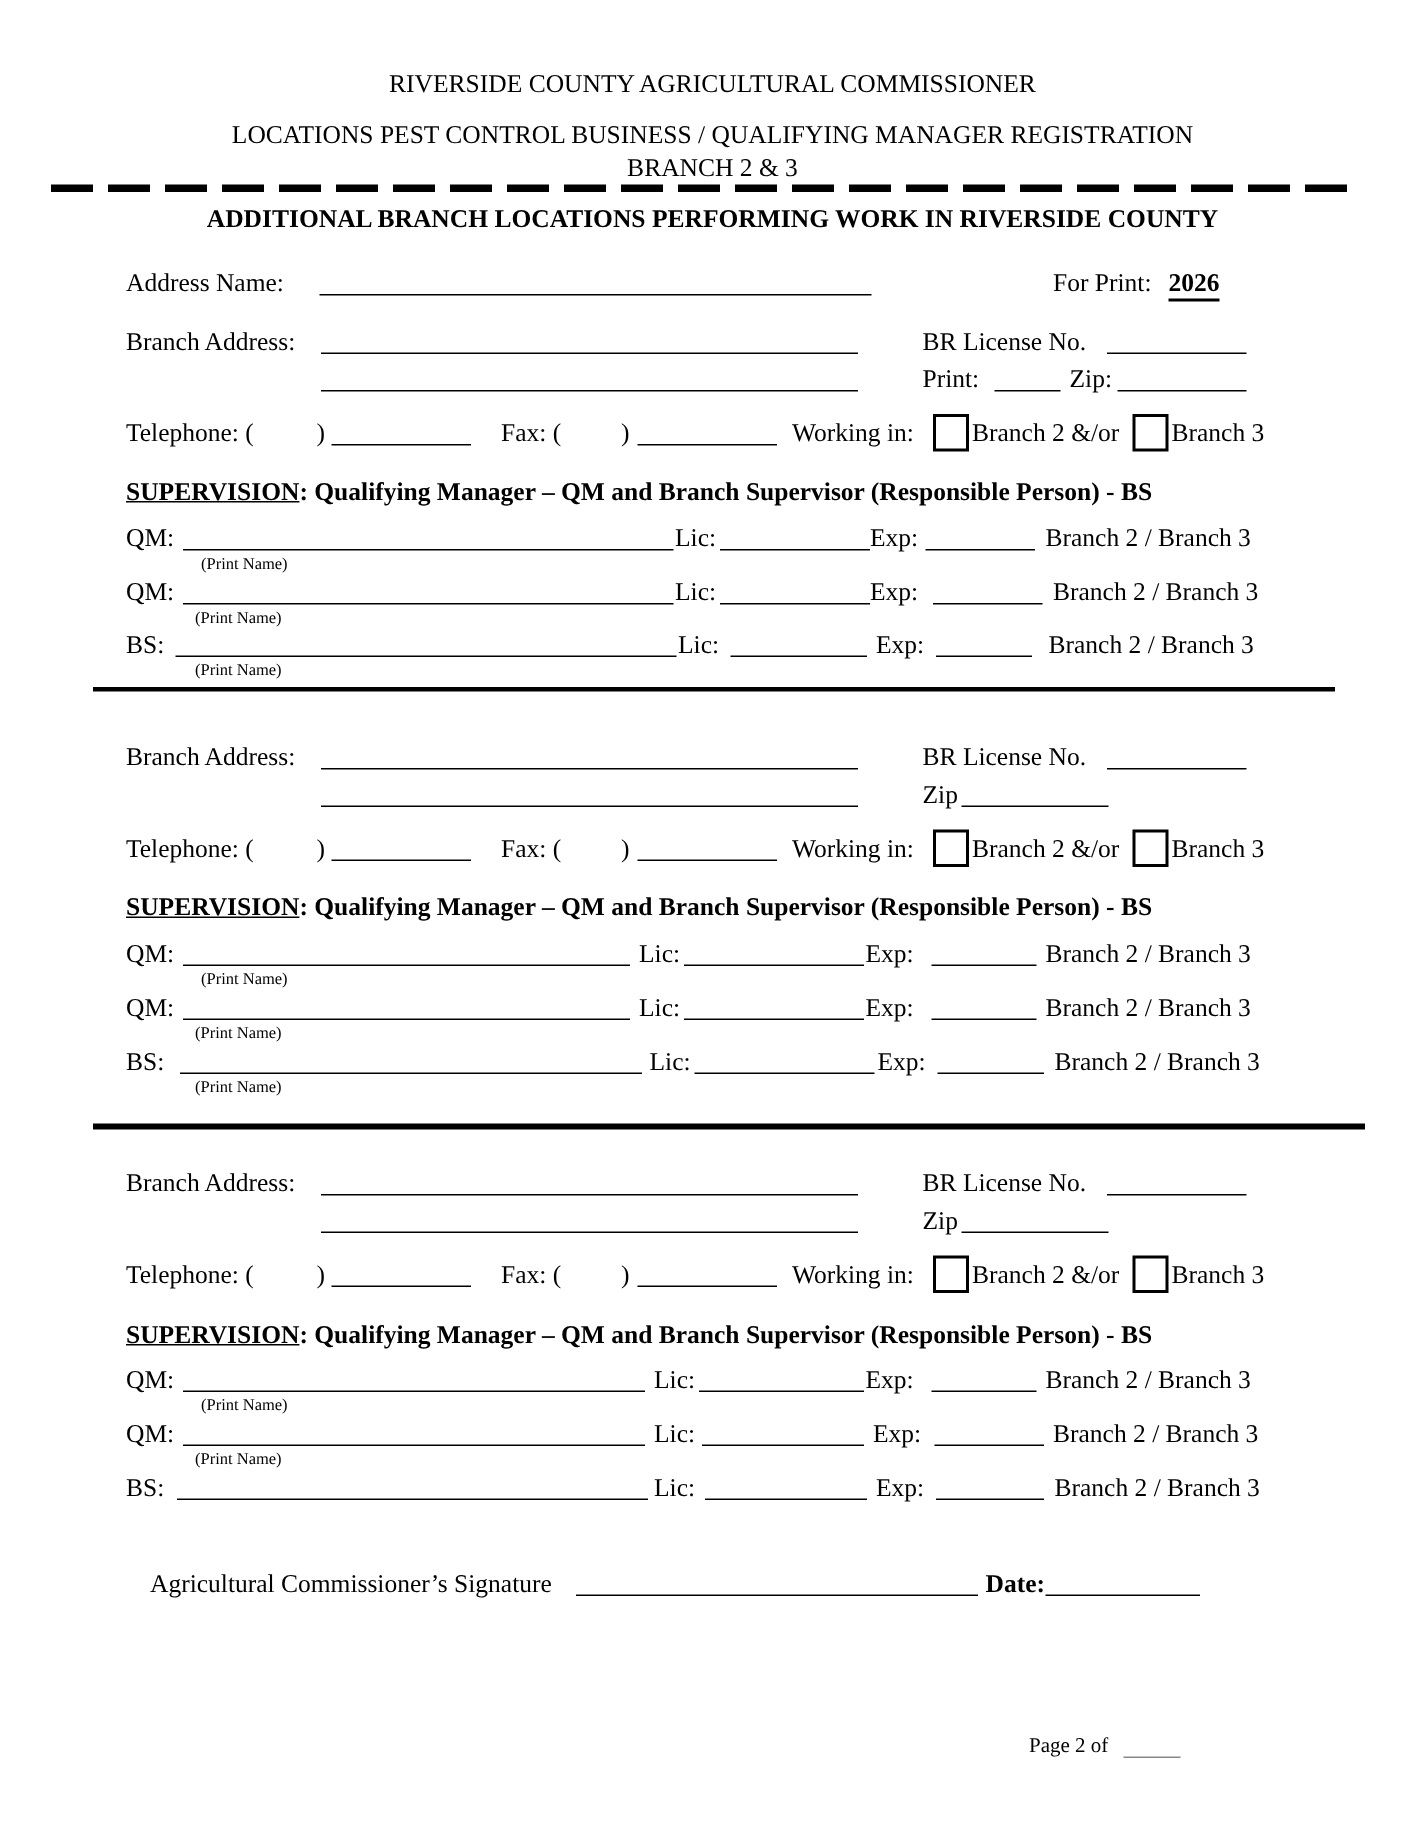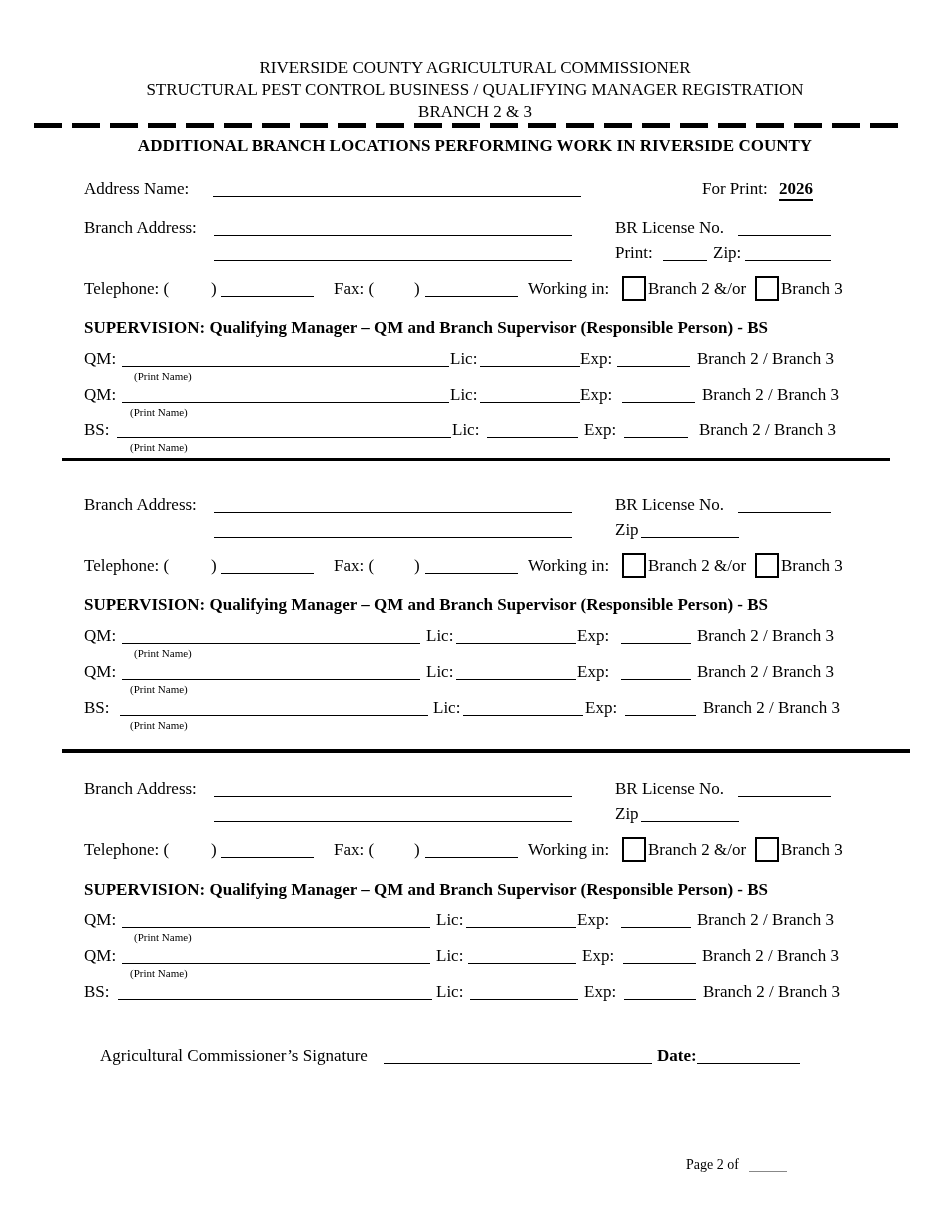--- a/index.html
+++ b/index.html
@@ -2,36 +2,36 @@
 <html><head>
 <meta charset="utf-8">
 <style>
   html, body { margin: 0; padding: 0; background: #ffffff; }
   body { width: 950px; height: 1230px; position: relative; overflow: hidden;
          font-family: "Liberation Serif", "DejaVu Serif", serif; color: #000; }
   .abs { position: absolute; white-space: nowrap; }
   .t17 { font-size: 17px; line-height: 20px; }
   .center { left: 0; width: 950px; text-align: center; }
   .bold { font-weight: bold; }
-  .u { }
+  .u { text-decoration: underline; }
   .line { position: absolute; border-bottom: 1px solid #000; height: 0; }
   .line.thick { border-bottom-width: 1.5px; }
   .rule { position: absolute; left: 62px; width: 828px; height: 3px; background: #000; }
   .rule.wide { left: 62px; width: 848px; height: 4px; }
   .dashes { position: absolute; left: 34px; top: 123px; width: 866px; height: 5px;
             background: repeating-linear-gradient(to right, #000 0, #000 28px, transparent 28px, transparent 38px); }
   .cb { position: absolute; width: 24px; height: 25px; border: 2px solid #000; box-sizing: border-box; background: #fff; }
   .pn { position: absolute; font-size: 11px; line-height: 12px; white-space: nowrap; }
   .yr { border-bottom: 2px solid #000; font-weight: bold; }
 </style>
 </head>
 <body>
 
-<div class="abs center t17" style="top:58px;">RIVERSIDE COUNTY AGRICULTURAL COMMISSIONER</div>
-<div class="abs center t17" style="top:80px;">STRUCTURAL PEST CONTROL BUSINESS / QUALIFYING MANAGER REGISTRATION</div>
+<div class="abs center t17" style="top:46px;">RIVERSIDE COUNTY AGRICULTURAL COMMISSIONER</div>
+<div class="abs center t17" style="top:80px;">LOCATIONS PEST CONTROL BUSINESS / QUALIFYING MANAGER REGISTRATION</div>
 <div class="abs center t17" style="top:102px;">BRANCH 2 &amp; 3</div>
 <div class="dashes"></div>
 <div class="abs center t17 bold" style="top:136px;">ADDITIONAL BRANCH LOCATIONS PERFORMING WORK IN RIVERSIDE COUNTY</div>
 
 <div class="abs t17" style="left:84px; top:179px;">Address Name:</div>
 <div class="line" style="left:213px; top:196px; width:368px;"></div>
 <div class="abs t17" style="left:702px; top:179px;">For Print:</div>
 <div class="abs t17 yr" style="left:779px; top:179px;">2026</div>
 
 <div>

